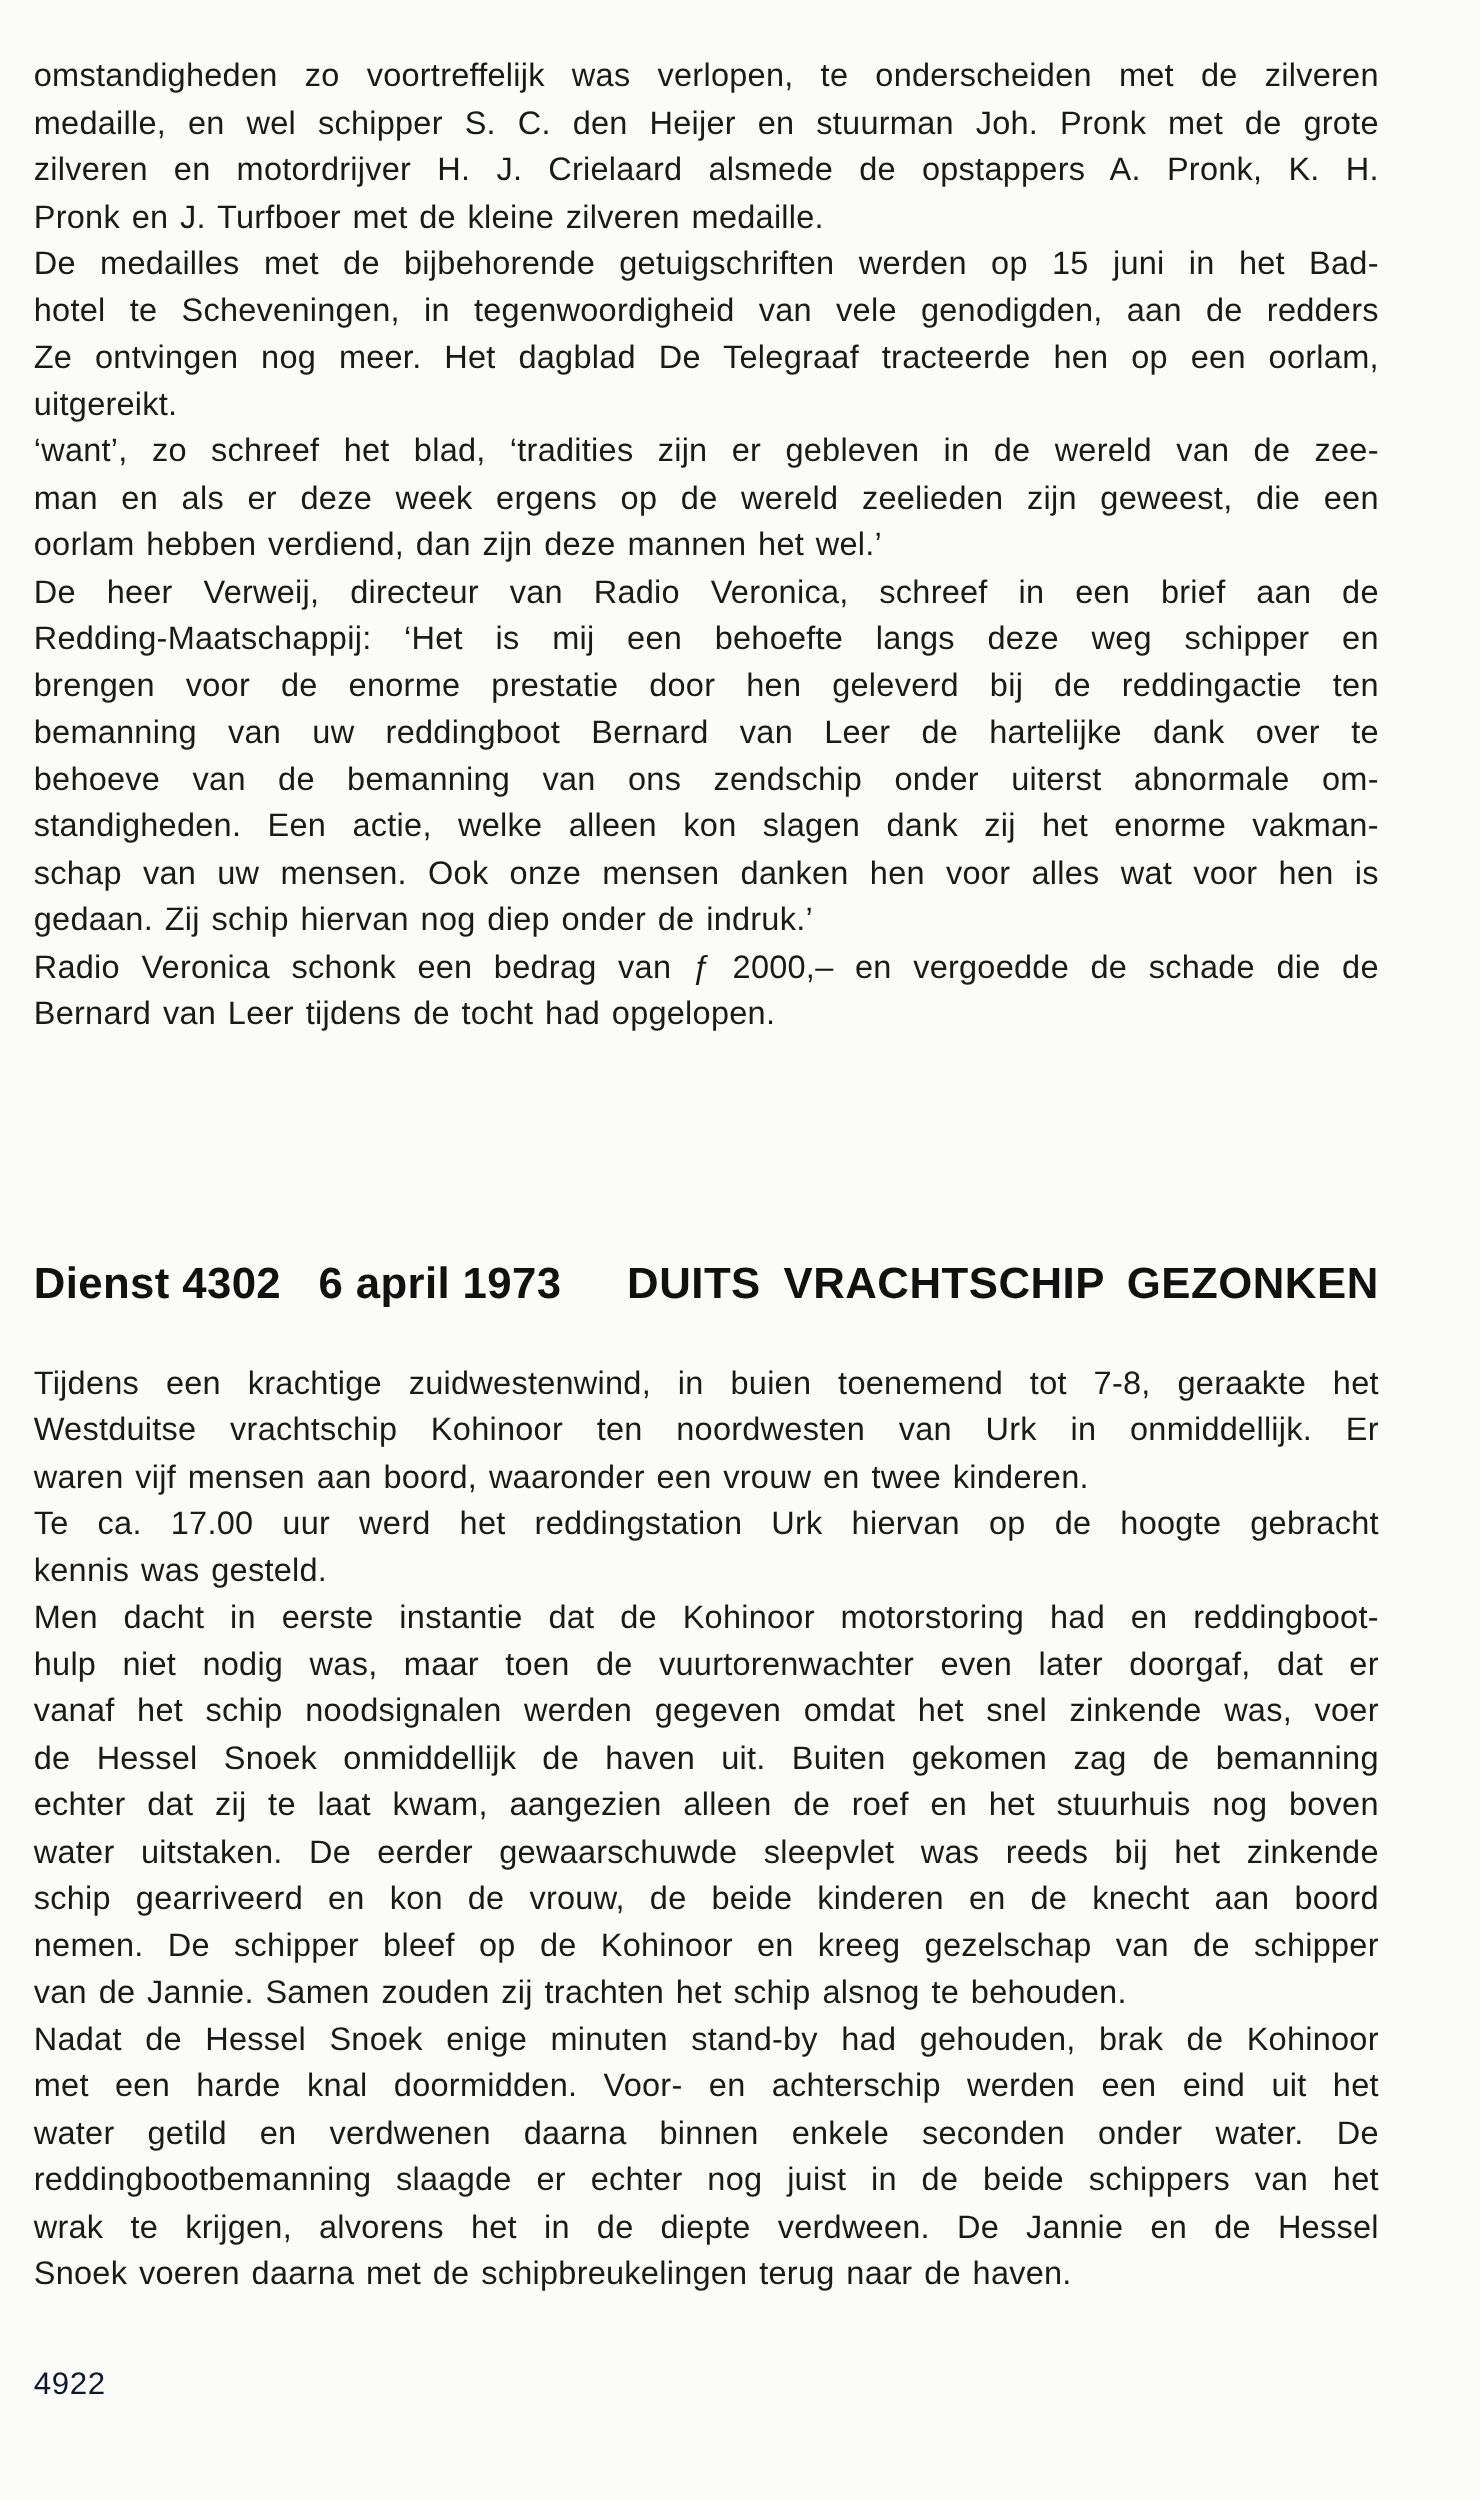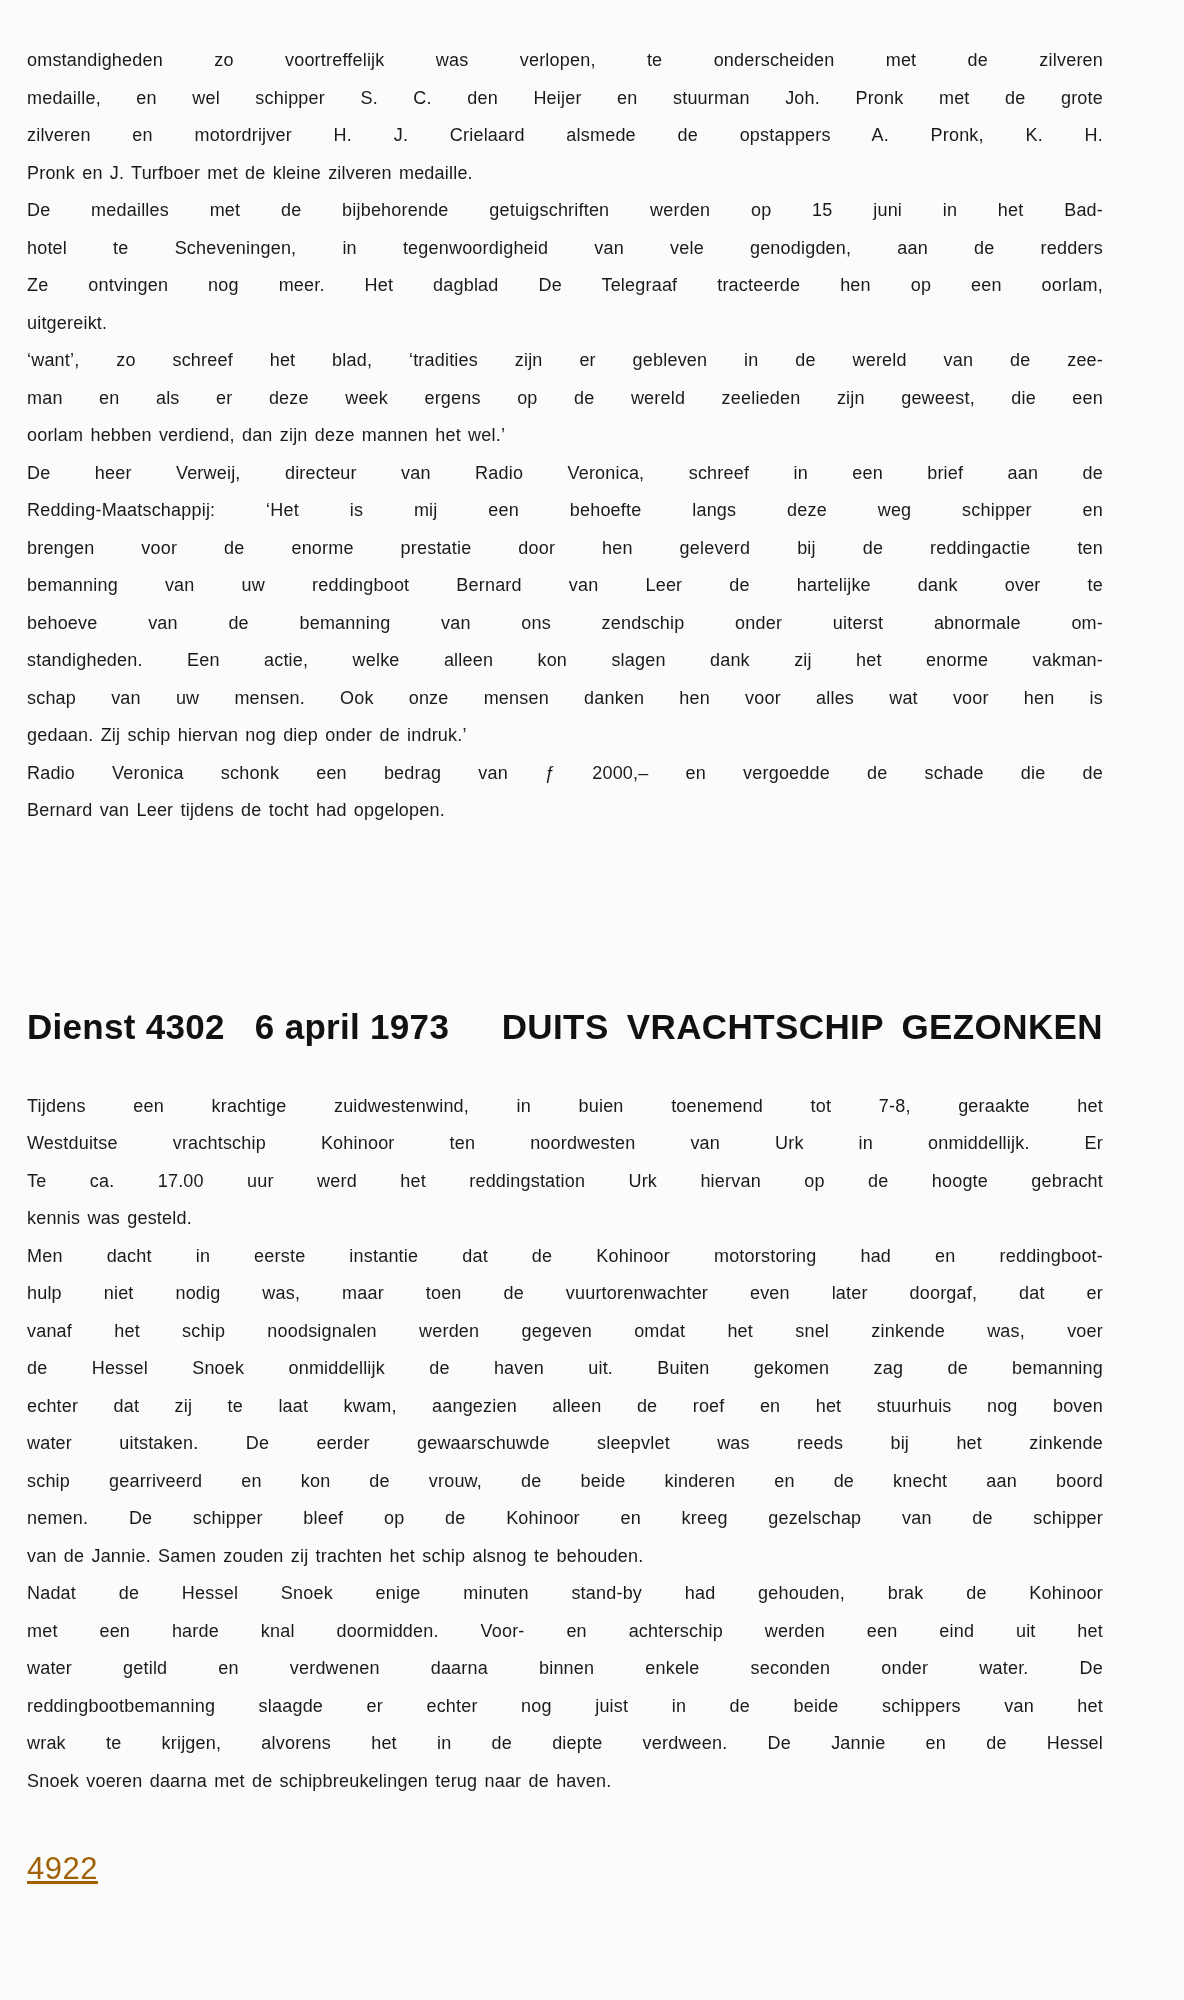--- a/index.html
+++ b/index.html
@@ -14,21 +14,21 @@
     color:var(--ink);
     -webkit-font-smoothing:antialiased;
   }
   .page{
     box-sizing:border-box;
     width:1184px;height:2000px;
     padding:42px 81px 0 27px;
     overflow:hidden;
   }
   .textblock{
-    font-size:18px;
+    font-size:26px;
     line-height:37.5px;
     letter-spacing:0.2px;
     word-spacing:2px;
   }
   .line{
     text-align:justify;
     text-align-last:left;
   }
   .line.just{
     text-align-last:justify;
@@ -46,25 +46,24 @@
   .h-date{margin-left:30px;}
   .h-title{
     margin-left:auto;
     word-spacing:8px;
     letter-spacing:0.4px;
     white-space:nowrap;
   }
   .body-block{margin-top:42px;}
   .pagenum{
     margin-top:50px;
-    font-size:31px;
+    font-size:25px;
     line-height:38px;
     letter-spacing:0.5px;
-    color:#a16207;
-    text-decoration:underline;
+    color:#0f172a;
   }
 </style>
 </head>
 <body>
 
 <div class="page">
 
   <div class="textblock intro-block">
       <div class="line just">omstandigheden zo voortreffelijk was verlopen, te onderscheiden met de zilveren</div>
       <div class="line just">medaille, en wel schipper S. C. den Heijer en stuurman Joh. Pronk met de grote</div>
@@ -91,20 +90,21 @@
 
   <div class="heading">
     <span class="h-service">Dienst 4302</span>
     <span class="h-date">6 april 1973</span>
     <span class="h-title">DUITS VRACHTSCHIP GEZONKEN</span>
   </div>
 
   <div class="textblock body-block">
       <div class="line just">Tijdens een krachtige zuidwestenwind, in buien toenemend tot 7-8, geraakte het</div>
       <div class="line just">Westduitse vrachtschip Kohinoor ten noordwesten van Urk in onmiddellijk. Er</div>
+      <div class="line">waren vijf mensen aan boord, waaronder een vrouw en twee kinderen.</div>
       <div class="line just">Te ca. 17.00 uur werd het reddingstation Urk hiervan op de hoogte gebracht</div>
       <div class="line">kennis was gesteld.</div>
       <div class="line just">Men dacht in eerste instantie dat de Kohinoor motorstoring had en reddingboot-</div>
       <div class="line just">hulp niet nodig was, maar toen de vuurtorenwachter even later doorgaf, dat er</div>
       <div class="line just">vanaf het schip noodsignalen werden gegeven omdat het snel zinkende was, voer</div>
       <div class="line just">de Hessel Snoek onmiddellijk de haven uit. Buiten gekomen zag de bemanning</div>
       <div class="line just">echter dat zij te laat kwam, aangezien alleen de roef en het stuurhuis nog boven</div>
       <div class="line just">water uitstaken. De eerder gewaarschuwde sleepvlet was reeds bij het zinkende</div>
       <div class="line just">schip gearriveerd en kon de vrouw, de beide kinderen en de knecht aan boord</div>
       <div class="line just">nemen. De schipper bleef op de Kohinoor en kreeg gezelschap van de schipper</div>

